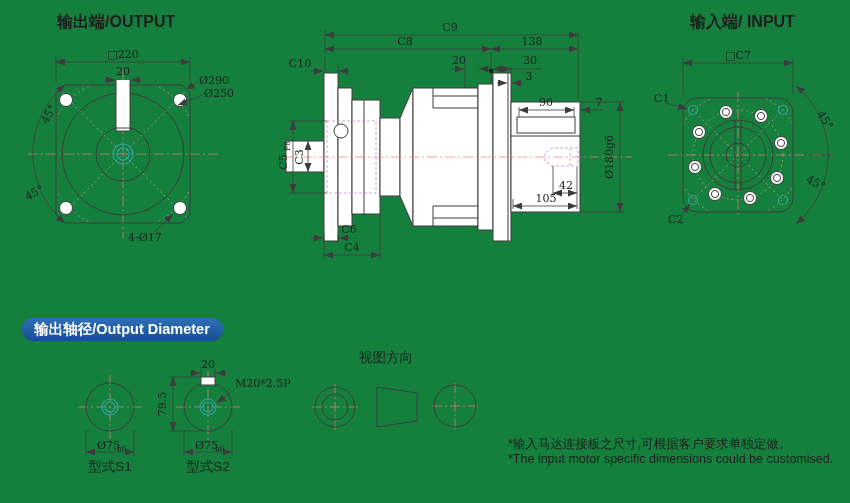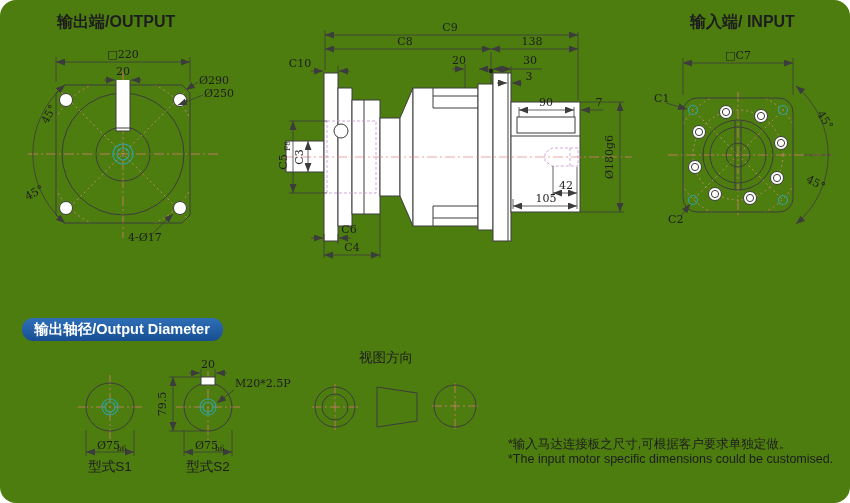--- a/index.html
+++ b/index.html
@@ -1,17 +1,17 @@
 <!DOCTYPE html>
 <html><head>
 <meta charset="utf-8">
 <style>
   html,body{margin:0;padding:0;background:#ffffff;}
-  #stage{position:relative;width:850px;height:503px;background:#4d7c0f;overflow:hidden;
-         font-family:"Liberation Sans",sans-serif;border-radius:16px;}
+  #stage{position:relative;width:850px;height:503px;background:#15803d;overflow:hidden;
+         font-family:"Liberation Sans",sans-serif;}
   svg{position:absolute;left:0;top:0;}
   text{fill:#1d1d1d;}
   .t-title{font:bold 16px "Liberation Sans",sans-serif;}
   .t-dim{font:11px "DejaVu Serif",serif;}
   .t-dim-s{font:7.5px "DejaVu Serif",serif;}
   .t-note{font:12.5px "Liberation Sans",sans-serif;}
   .t-type{font:13.5px "Liberation Sans",sans-serif;}
   .t-banner{font:bold 14.5px "Liberation Sans",sans-serif;fill:#ffffff;}
   .ol{stroke:#3c3c3c;stroke-width:1;fill:none;}
   .olw{stroke:#3c3c3c;stroke-width:1;fill:#ffffff;}

